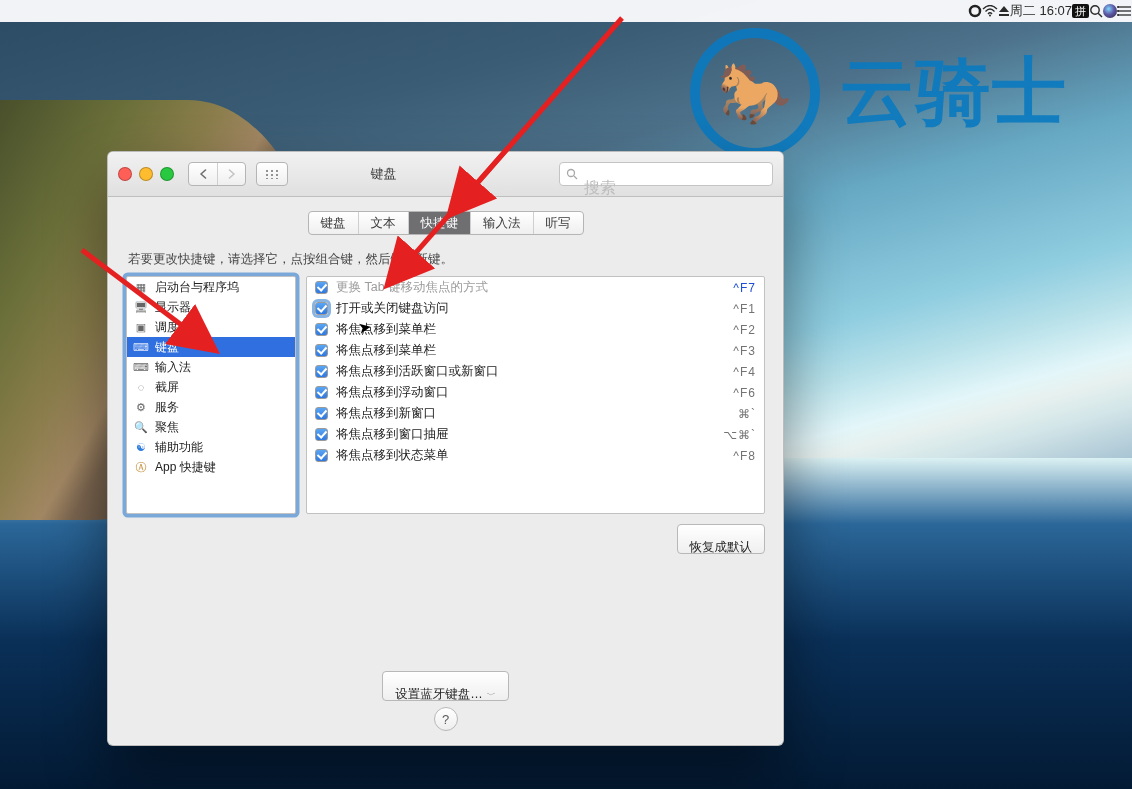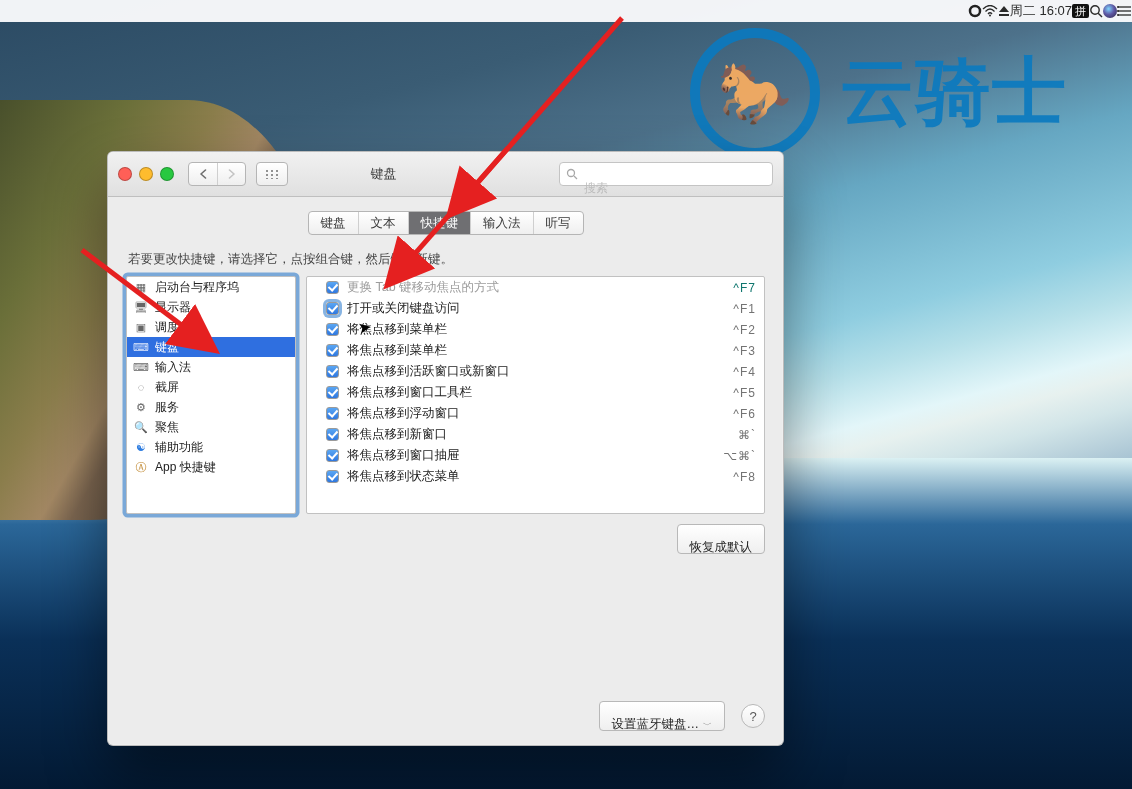--- a/index.html
+++ b/index.html
@@ -173,21 +173,21 @@
     border-radius: 4px;
     background: #fff;
     display: flex;
     align-items: center;
     padding: 0 6px;
     gap: 4px;
   }
   .search input {
     border: none;
     outline: none;
-    font-size: 12px;
+    font-size: 16px;
     flex: 1;
     background: transparent;
     color: #333;
     margin-top: 28px;
   }
   .search input::placeholder { color: #bdbdbd; }
   .search svg { flex-shrink: 0; }
 
   
   .tabs-row {
@@ -267,21 +267,21 @@
   }
   .sidebar-row.selected .sb-ico { color: #dfe9fb; }
 
   .main-list {
     flex: 1;
   }
   .sc-row {
     display: flex;
     align-items: center;
     height: 21px;
-    padding: 0 8px 0 19px;
+    padding: 0 8px 0 8px;
     gap: 8px;
     font-size: 12.5px;
     color: #222;
   }
   .sc-row .cb {
     width: 13px;
     height: 13px;
     border: 1px solid #9a9a9a;
     border-radius: 3px;
     background: linear-gradient(180deg,#5aa6f3,#2f78e0);
@@ -293,21 +293,21 @@
     position: absolute;
     left: 3px; top: 0px;
     width: 4px; height: 7px;
     border: solid #fff;
     border-width: 0 2px 2px 0;
     transform: rotate(42deg);
   }
   .sc-row .desc { flex: 1; }
   .sc-row .keys { color: #737373; font-family: -apple-system, Arial; letter-spacing: 1px; font-size: 12px; }
   .sc-row.dimmed { color: #9c9c9c; }
-  .sc-row.dimmed .keys { color: #0f766e; margin-left: 20px; }
+  .sc-row.dimmed .keys { color: #1d4ed8; margin-left: 20px; }
   .sc-row.highlight .cb {
     box-shadow: 0 0 0 3px #87b4e3;
   }
 
   .restore-row {
     display: flex;
     justify-content: flex-end;
     margin-top: 10px;
   }
 
@@ -340,21 +340,22 @@
     color: #8c8c8c;
     font-size: 11.5px;
     margin: 4px 0 0 22px;
   }
 
   .bottom-row {
     margin-top: auto;
     display: flex;
     justify-content: flex-end;
     align-items: center;
-    gap: 16px;
+    gap: 6px;
+    flex-direction: column;
   }
   .bottom-row .help {
     width: 22px; height: 22px;
     border-radius: 50%;
     border: 1px solid #b8b8b8;
     background: linear-gradient(180deg,#fff,#eee);
     display: flex; align-items: center; justify-content: center;
     font-size: 13px; color: #5a5a5a;
   }
   .mac-btn .chev { font-size: 9px; margin-left: 4px; color: #666; }
@@ -554,25 +555,20 @@
               <span class="desc">将焦点移到菜单栏</span>
               <span class="keys">^F3</span>
             </div>
           <div class="sc-row">
               <span class="cb"></span>
               <span class="desc">将焦点移到活跃窗口或新窗口</span>
               <span class="keys">^F4</span>
             </div>
           <div class="sc-row">
               <span class="cb"></span>
-              <span class="desc">将焦点移到窗口工具栏</span>
-              <span class="keys">^F5</span>
-            </div>
-          <div class="sc-row">
-              <span class="cb"></span>
               <span class="desc">将焦点移到浮动窗口</span>
               <span class="keys">^F6</span>
             </div>
           <div class="sc-row">
               <span class="cb"></span>
               <span class="desc">将焦点移到新窗口</span>
               <span class="keys">⌘`</span>
             </div>
           <div class="sc-row">
               <span class="cb"></span>

